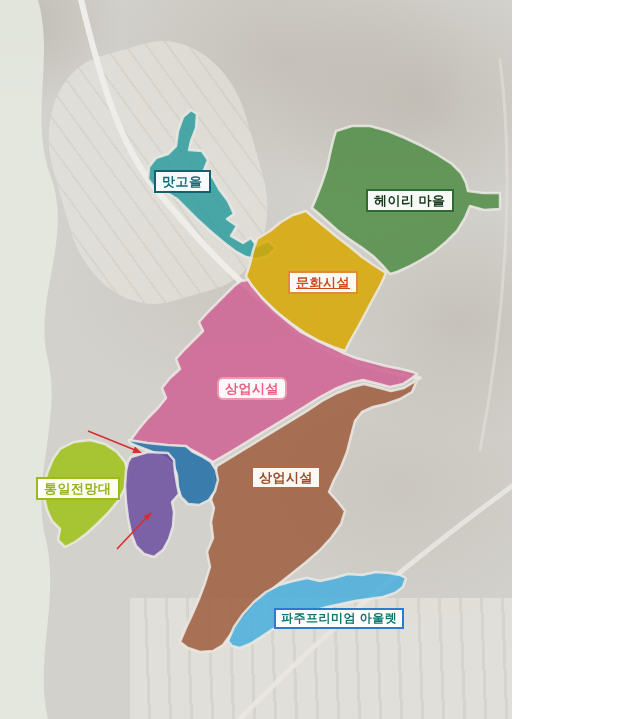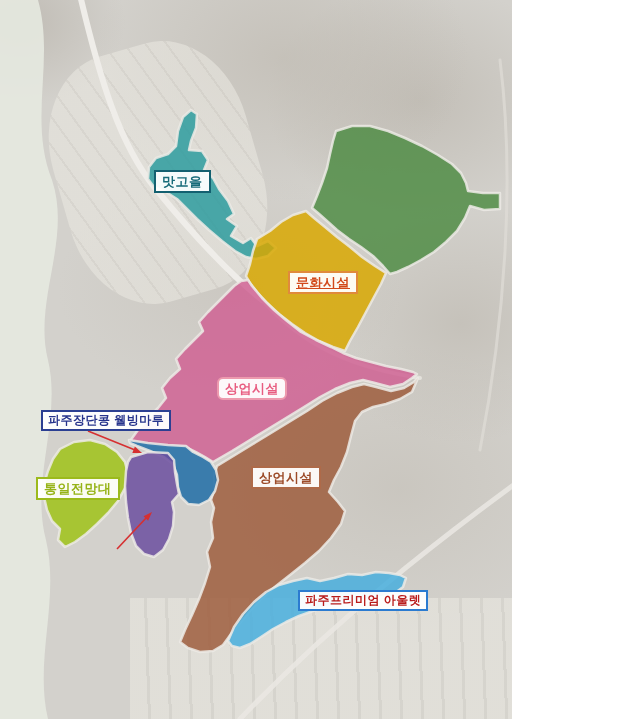--- a/index.html
+++ b/index.html
@@ -78,39 +78,39 @@
     <g>
       <line x1="117" y1="549" x2="147" y2="517" stroke-width="1.6" style="stroke: rgb(214, 48, 49);"></line>
       <polygon points="152,512 148.1,520.7 143.5,516.3" style="fill: rgb(214, 48, 49);"></polygon>
     </g>
   </svg>
 
   <div class="label-box" style="left: 154px; top: 170px; color: rgb(23, 107, 121); border-color: rgb(19, 96, 112);">
     <span>맛고을</span>
   </div>
 
+  <div class="label-box" style="left: 366px; top: 189px; color: rgb(22, 57, 27); border-color: rgb(47, 107, 47);">
+    <span>헤이리 마을</span>
+  </div>
 
   <div class="label-box" style="left: 288px; top: 271px; color: rgb(210, 73, 26); border-color: rgb(224, 138, 60); text-decoration: underline;">
     <span>문화시설</span>
   </div>
 
   <div class="label-box" style="left: 217px; top: 377px; color: rgb(232, 92, 128); border-color: rgb(237, 154, 174); border-radius: 6px;">
     <span>상업시설</span>
   </div>
 
   <div class="label-box" style="left: 251px; top: 466px; color: rgb(156, 74, 40); border-color: rgb(174, 106, 73);">
     <span>상업시설</span>
   </div>
 
-  <div class="label-box small" style="left: 41px; top: 410px; color: rgb(39, 52, 140); border-color: rgb(43, 63, 146);">
-    <span>파주장단콩 웰빙마루</span>
-  </div>
 
   <div class="label-box" style="left: 36px; top: 477px; color: rgb(150, 179, 23); border-color: rgb(156, 186, 28);">
     <span>통일전망대</span>
   </div>
 
 
-  <div class="label-box small" style="left: 274px; top: 590px; color: #b91c1c; border-color: rgb(43, 123, 208); margin-left: 24px;">
+  <div class="label-box small" style="left: 274px; top: 608px; color: #0f766e; border-color: rgb(43, 123, 208);">
     <span>파주프리미엄 아울렛</span>
   </div>
 
 </div>
 
 </body></html>

